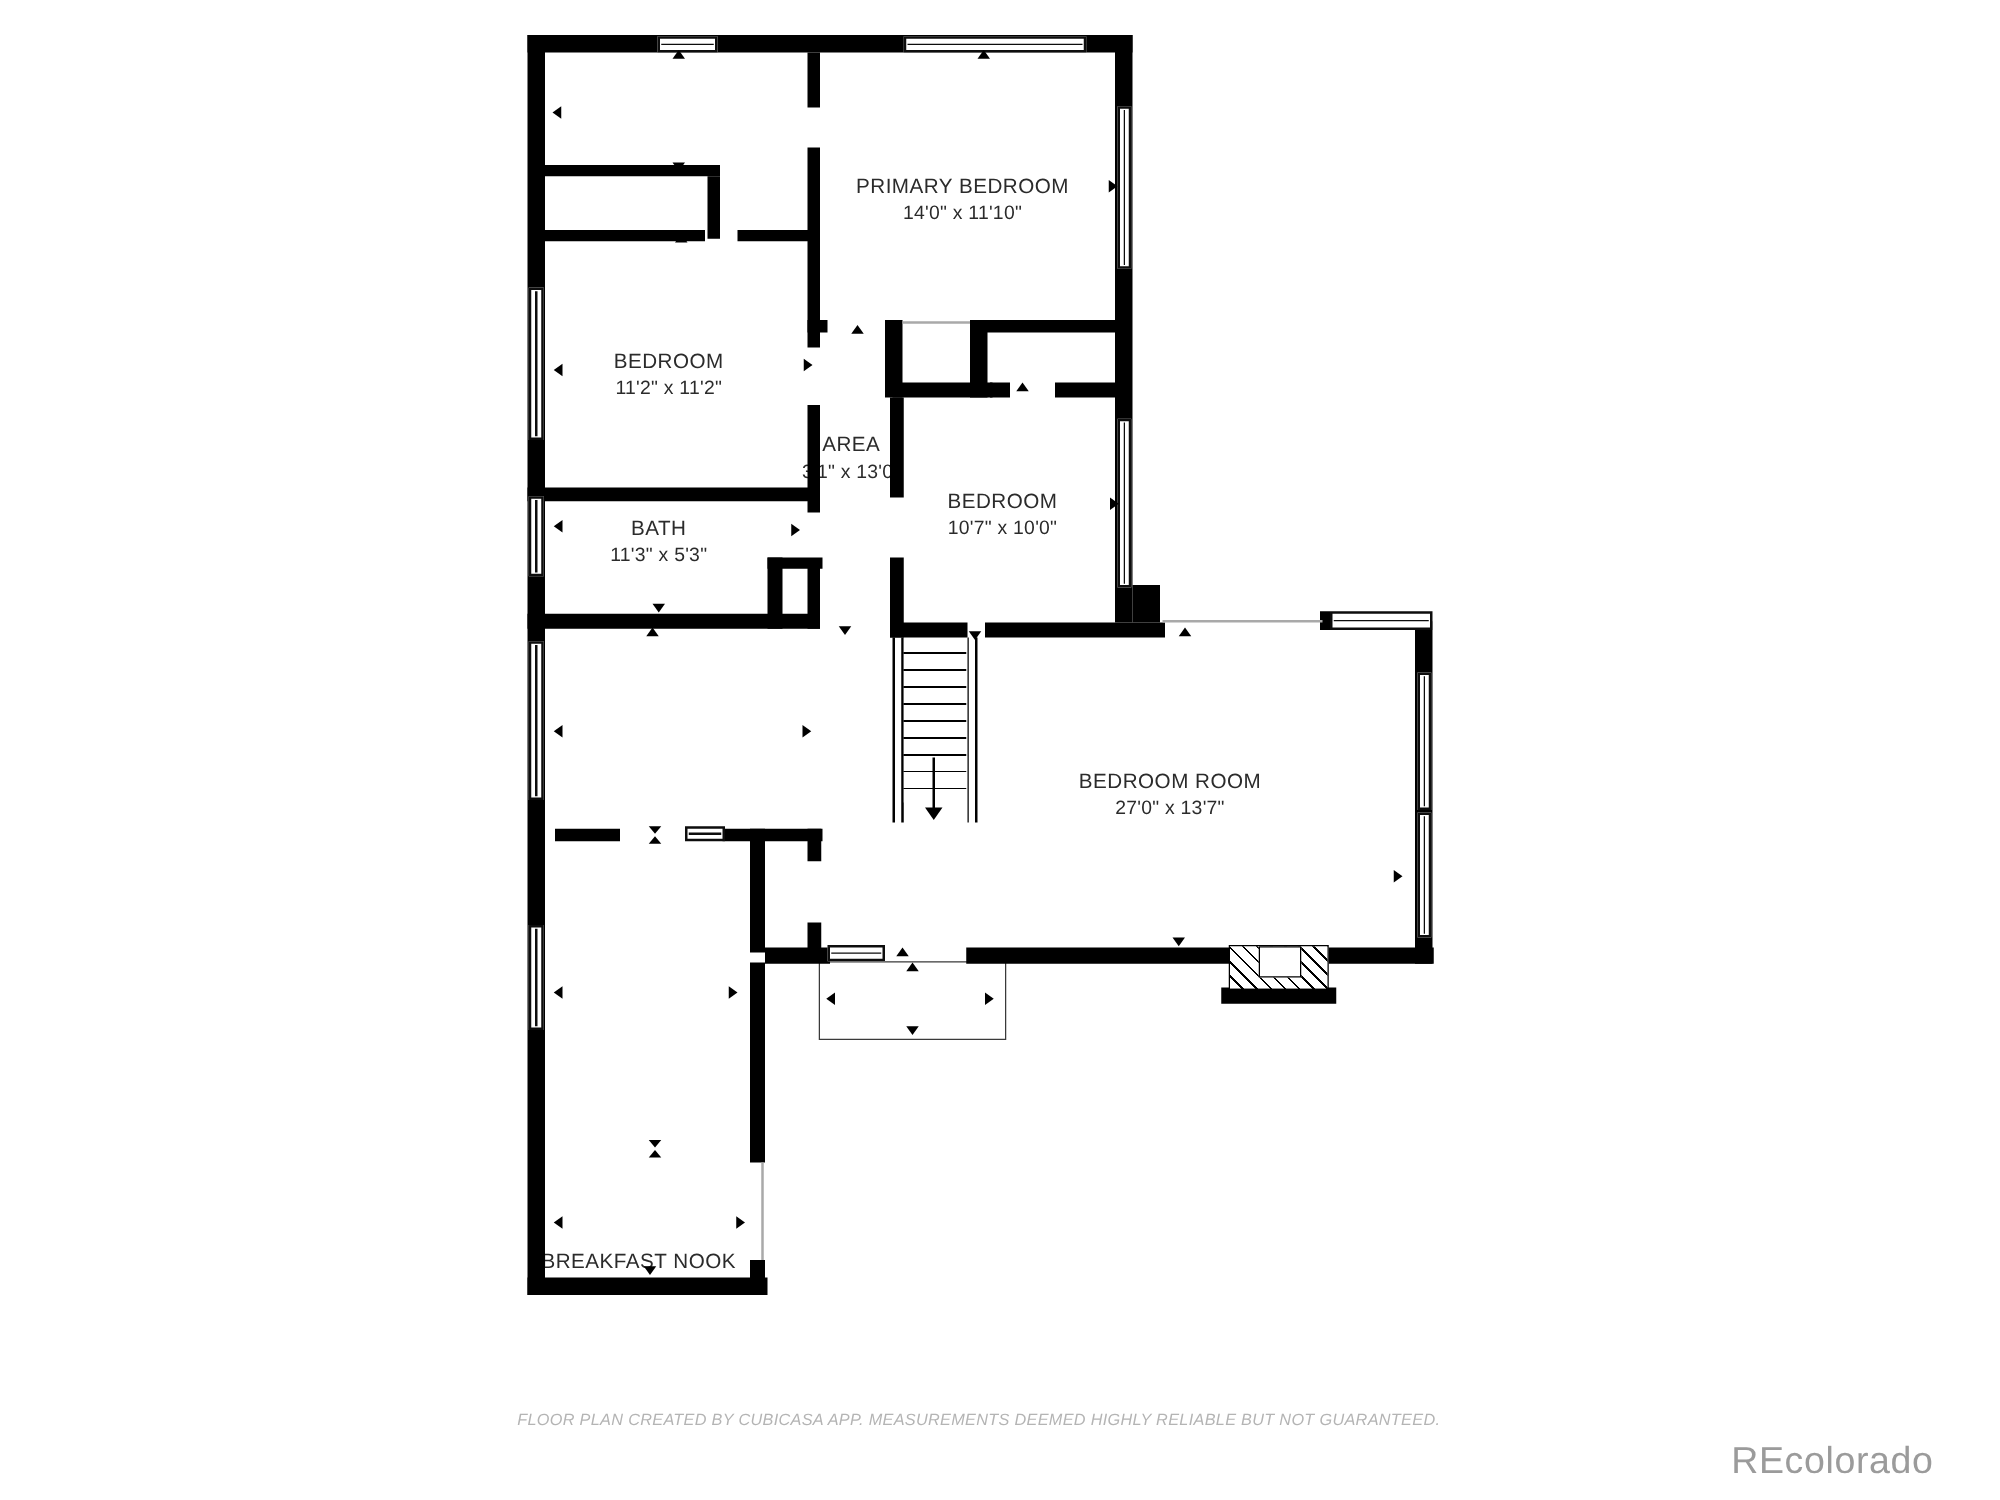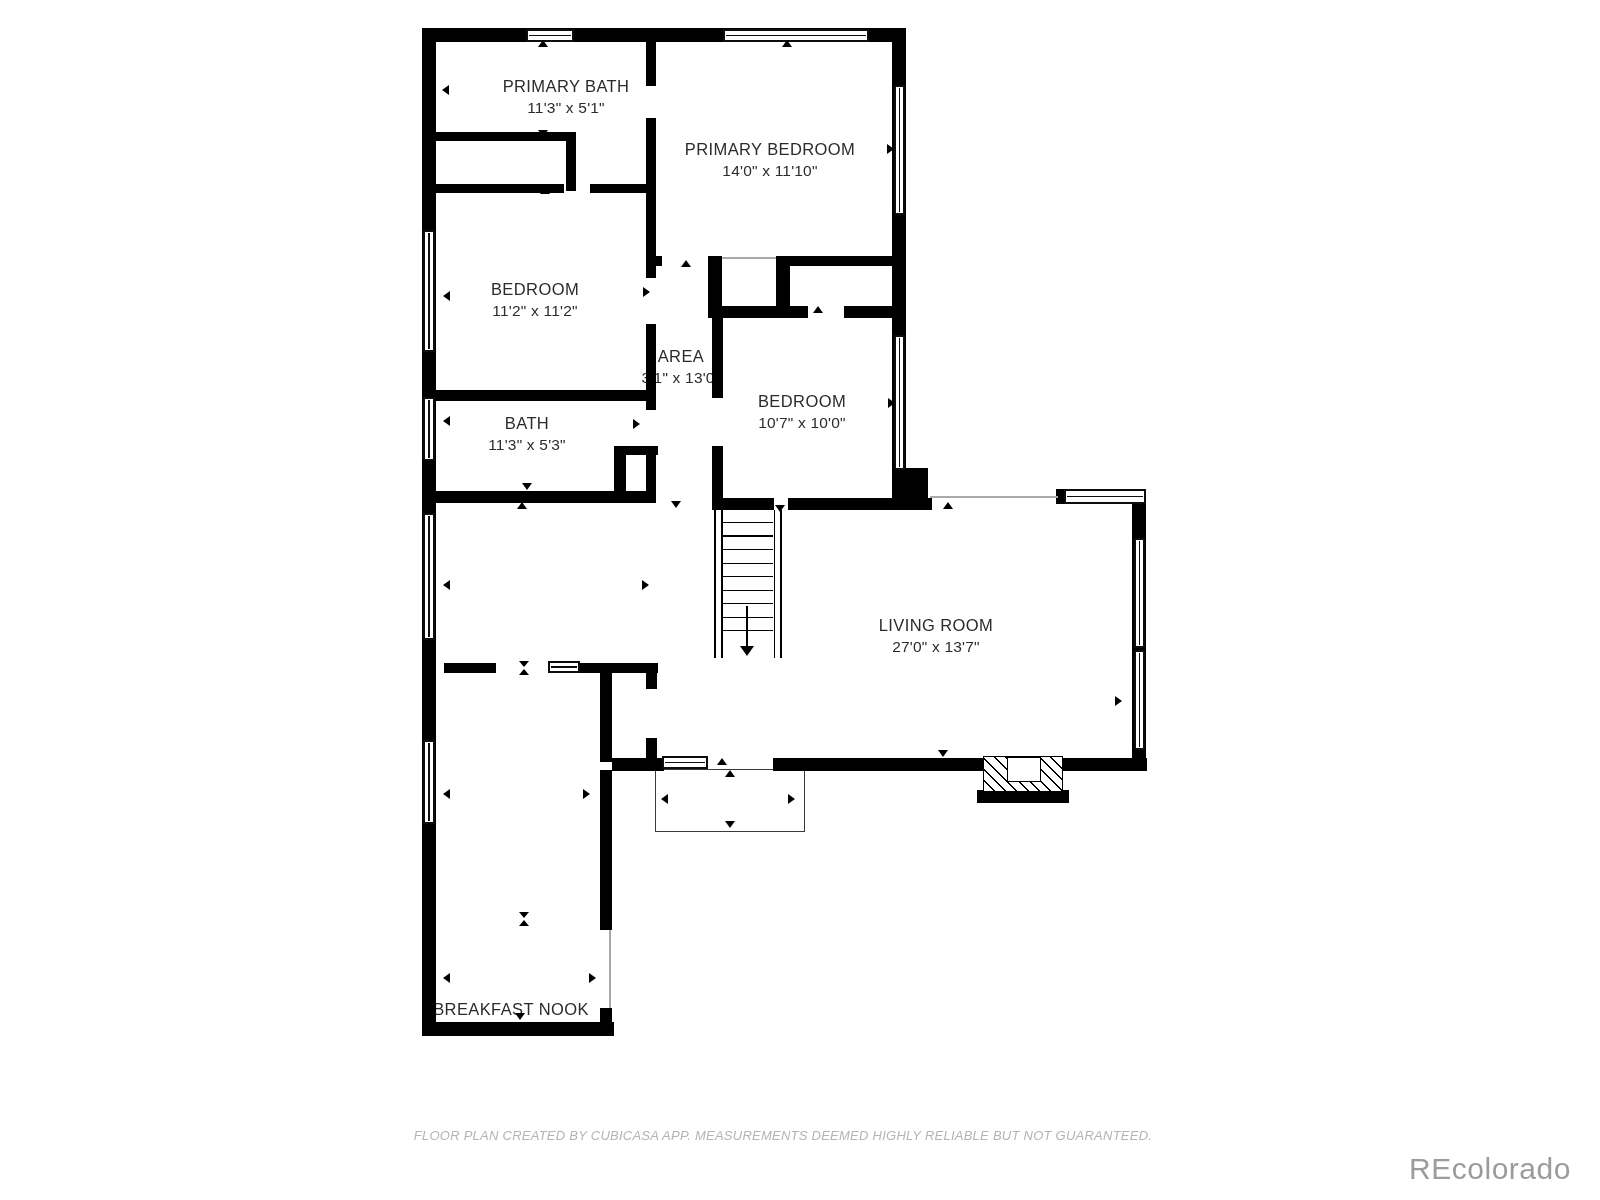--- a/index.html
+++ b/index.html
@@ -41,32 +41,28 @@
           border:1.5px solid #000;
           background:repeating-linear-gradient(45deg,#fff 0 6.5px,#000 6.5px 8px);}
   .firebox{position:absolute;left:1007px;top:757px;width:34px;height:25px;z-index:5;box-sizing:border-box;
           background:#fff;border:1.5px solid #000;}
   
   .porch{position:absolute;left:655px;top:769px;width:150px;height:63px;z-index:1;box-sizing:border-box;
           border:1.5px solid #3a3a3a;background:#fff;}
   
   .footer{position:absolute;left:383px;top:1128px;width:800px;text-align:center;z-index:2;
           font-size:13px;letter-spacing:.25px;color:#b4b4b4;font-style:italic;}
-  .watermark{position:absolute;left:1385px;top:1152px;width:210px;text-align:center;z-index:2;
+  .watermark{position:absolute;left:1385px;top:1152px;width:210px;text-align:left;z-index:2;
           font-size:30px;color:#9b9b9b;letter-spacing:.5px;}
 </style>
 </head>
 <body>
 
 <div id="canvas">
 
-  <div class="room-label" style="left:566px;top:77px;">
-    <div class="rname">PRIMARY BATH</div>
-    <div class="rdims">11'3" x 5'1"</div>
-  </div>
   <div class="room-label" style="left:770px;top:140px;">
     <div class="rname">PRIMARY BEDROOM</div>
     <div class="rdims">14'0" x 11'10"</div>
   </div>
   <div class="room-label" style="left:535px;top:280px;">
     <div class="rname">BEDROOM</div>
     <div class="rdims">11'2" x 11'2"</div>
   </div>
   <div class="room-label" style="left:681px;top:347px;">
     <div class="rname">AREA</div>
@@ -74,21 +70,21 @@
   </div>
   <div class="room-label" style="left:802px;top:392px;">
     <div class="rname">BEDROOM</div>
     <div class="rdims">10'7" x 10'0"</div>
   </div>
   <div class="room-label" style="left:527px;top:414px;">
     <div class="rname">BATH</div>
     <div class="rdims">11'3" x 5'3"</div>
   </div>
   <div class="room-label" style="left:936px;top:616px;">
-    <div class="rname">LIVING ROOM</div>
+    <div class="rname">BEDROOM ROOM</div>
     <div class="rdims">27'0" x 13'7"</div>
   </div>
   <div class="room-label" style="left:511px;top:954px;margin-top:46px;">
     <div class="rname">BREAKFAST NOOK</div>
     <div class="rdims">8'8" x 6'3"</div>
   </div>
 
   <div class="porch"></div>
 
   <div class="stairs">

